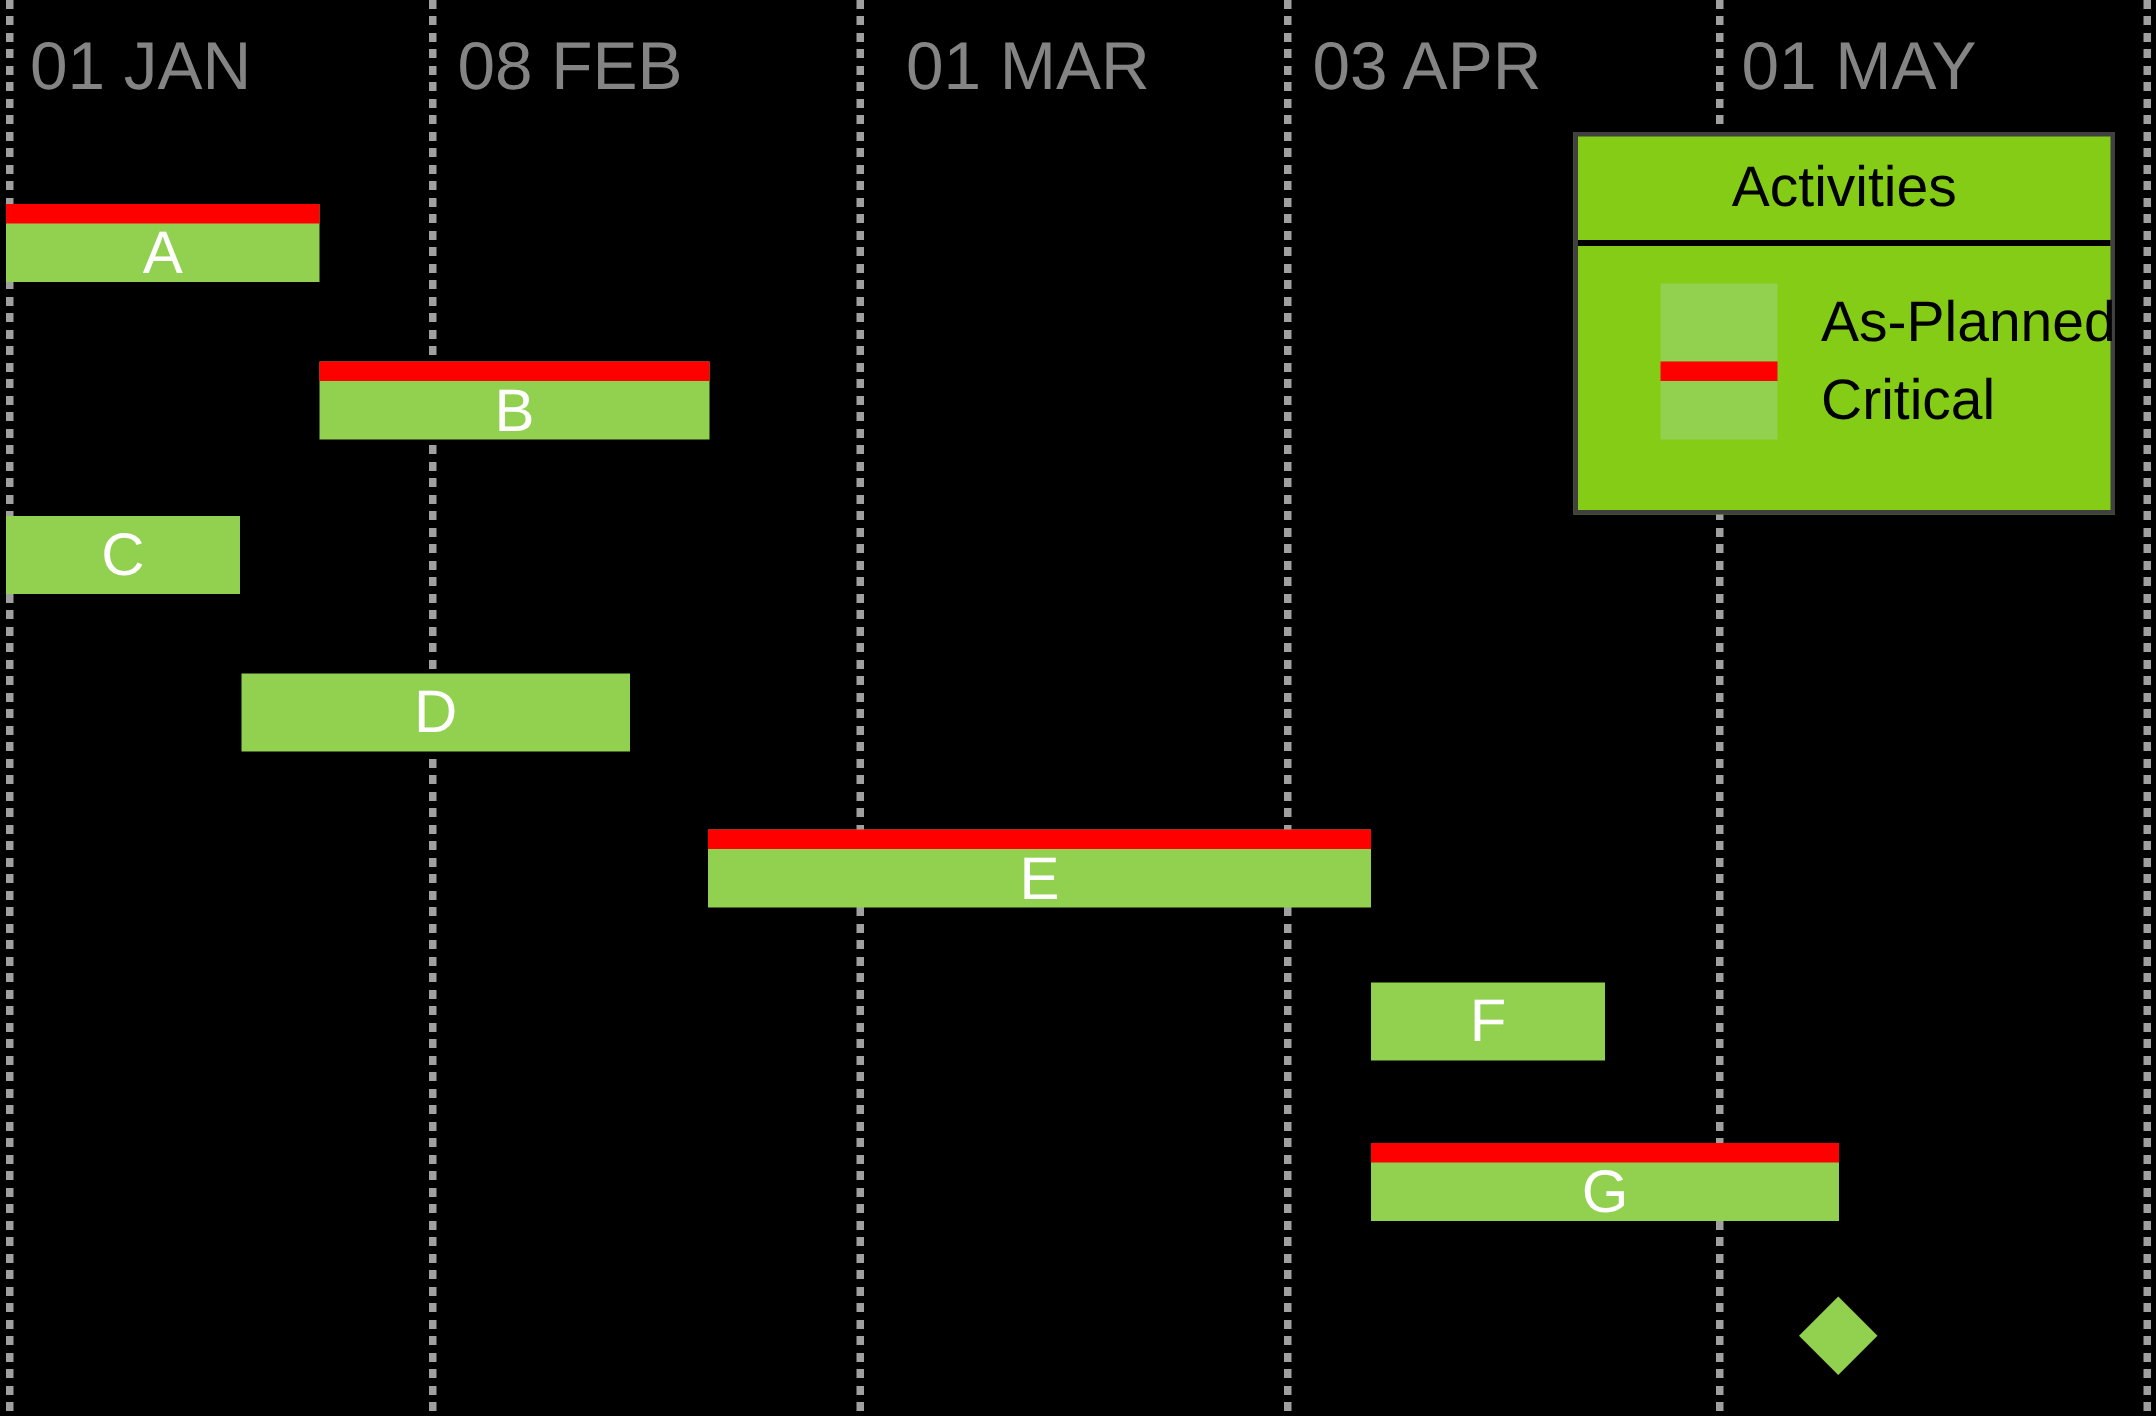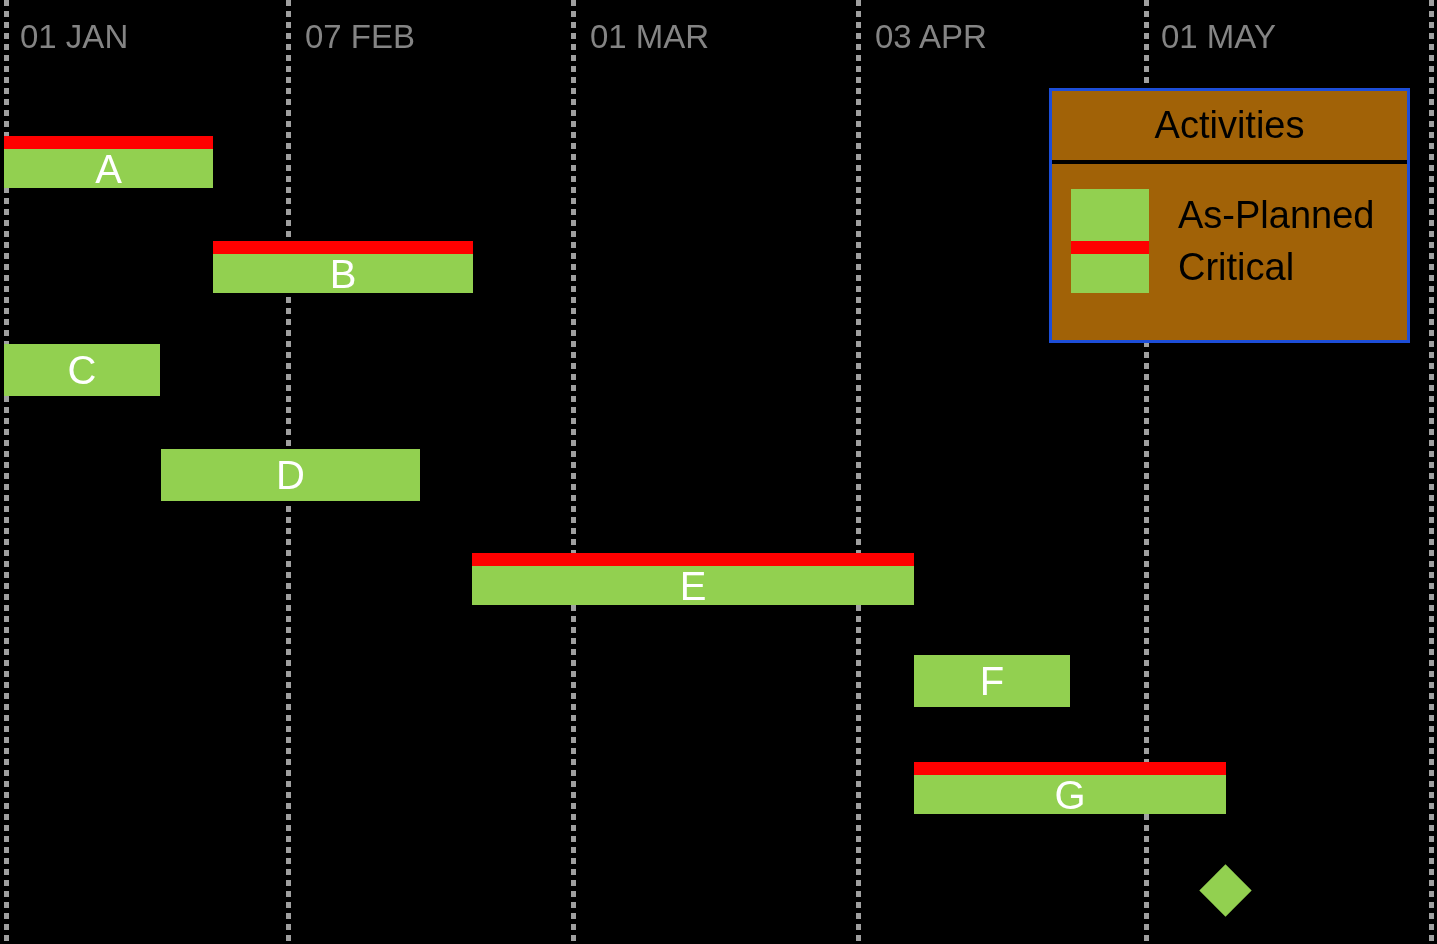--- a/index.html
+++ b/index.html
@@ -18,21 +18,21 @@
   .gridline {
     position: absolute;
     top: 0;
     bottom: 0;
     width: 5px;
     background: repeating-linear-gradient(to bottom, #A0A0A0 0px, #A0A0A0 6px, transparent 6px, transparent 11px);
   }
   .month-label {
     position: absolute;
     top: 19px;
-    font-size: 33px;
+    font-size: 45px;
     line-height: 1.1;
     color: #848484;
     white-space: nowrap;
   }
   .bar {
     position: absolute;
     background: #92D050;
     display: flex;
     align-items: center;
     justify-content: center;
@@ -58,40 +58,41 @@
     position: absolute;
     background: #92D050;
     transform: rotate(45deg);
   }
   .legend {
     position: absolute;
     left: 1049px;
     top: 88px;
     width: 361px;
     height: 255px;
-    background: #a16207;
-    border: 3px solid #1d4ed8;
+    background: #84cc16;
+    border: 3px solid #404040;
     box-sizing: border-box;
     color: #000000;
   }
   .legend-title {
     height: 69px;
     border-bottom: 4px solid #000000;
     display: flex;
     align-items: center;
     justify-content: center;
     font-size: 38px;
   }
   .legend-items {
     padding: 25px 0 22px 0;
   }
   .legend-item {
     display: flex;
     align-items: center;
     height: 52px;
+    padding-left: 36px;
   }
   .legend-item + .legend-item {
   }
   .swatch {
     width: 78px;
     height: 52px;
     margin-left: 19px;
     background: #92D050;
     flex: 0 0 auto;
   }
@@ -111,22 +112,22 @@
   <div id="gridlines-layer">
       <div class="gridline" style="left: 4px;"></div>
       <div class="gridline" style="left: 286px;"></div>
       <div class="gridline" style="left: 571px;"></div>
       <div class="gridline" style="left: 856px;"></div>
       <div class="gridline" style="left: 1144px;"></div>
       <div class="gridline" style="left: 1429px;"></div>
     </div>
   <div id="month-labels-layer">
       <div class="month-label" style="left: 20px;">01 JAN</div>
-      <div class="month-label" style="left: 305px;">07 FEB</div>
-      <div class="month-label" style="left: 590px;">01 MAR</div>
+      <div class="month-label" style="left: 305px;">08 FEB</div>
+      <div class="month-label" style="left: 604px;">01 MAR</div>
       <div class="month-label" style="left: 875px;">03 APR</div>
       <div class="month-label" style="left: 1161px;">01 MAY</div>
     </div>
   <div id="bars-layer">
       <div class="bar critical" style="left: 4px; top: 136px; width: 209px; height: 52px; background: rgb(146, 208, 80);">
         <div class="stripe" style="height: 13px; background: rgb(255, 0, 0);"></div>
         <span class="bar-label" style="color: rgb(255, 255, 255);">A</span>
       </div>
       <div class="bar critical" style="left: 213px; top: 241px; width: 260px; height: 52px; background: rgb(146, 208, 80);">
         <div class="stripe" style="height: 13px; background: rgb(255, 0, 0);"></div>

